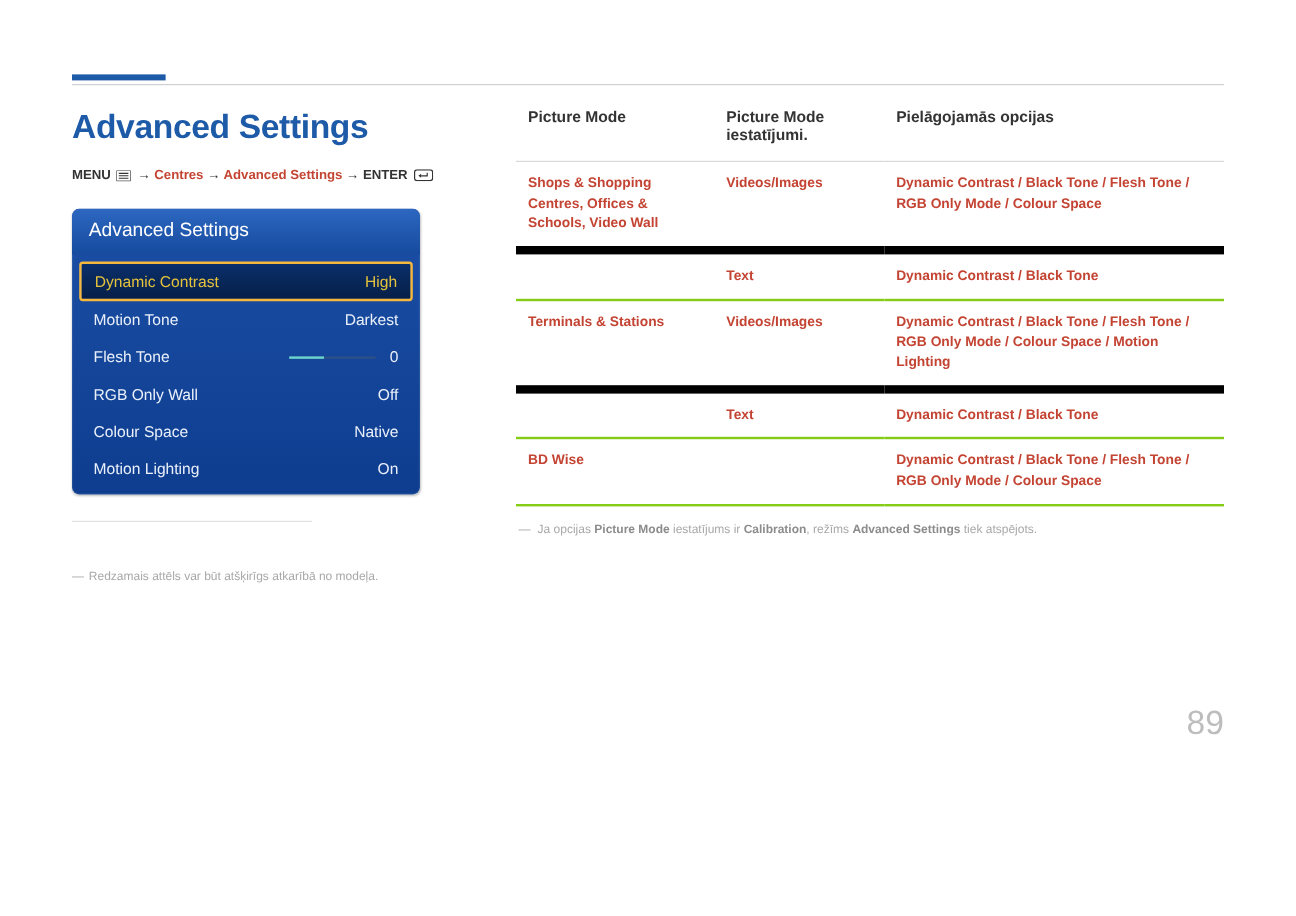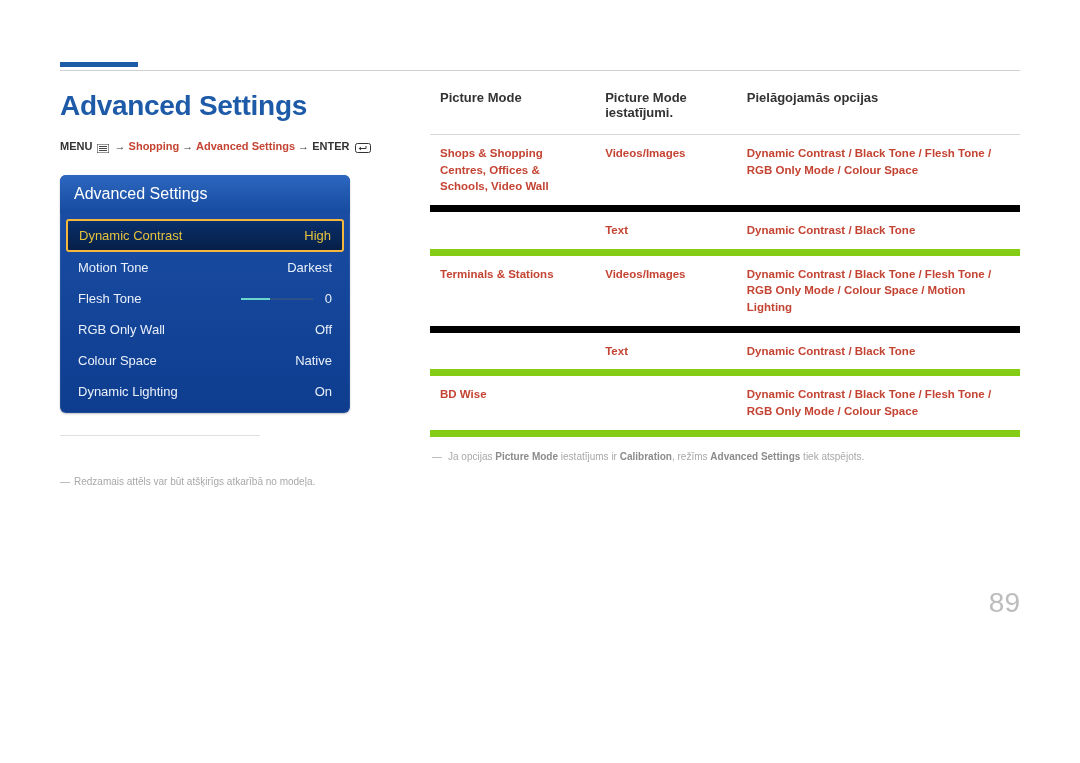--- a/index.html
+++ b/index.html
@@ -25,21 +25,21 @@
   .slider-track { position: relative; width: 72px; height: 2px; background: #2e5088; margin-right: 6px; }
   .slider-fill { position: absolute; left: 0; top: 0; height: 2px; width: 40%; background: #6bd6d0; }
   .item .vgroup { display: flex; align-items: center; gap: 6px; }
   .left-footnote { margin-top: 40px; font-size: 10px; color: #a8a8a8; }
   .left-footnote .dash { margin-right: 4px; }
   .left-sep { border-top: 1px solid #e0e0e0; width: 200px; margin-top: 22px; }
   .table { width: 100%; font-size: 11.5px; border-collapse: collapse; }
   .table th { text-align: left; font-weight: 700; color: #333; font-size: 13px; padding: 0 10px 14px 10px; vertical-align: top; border-bottom: 1px solid #d8d8d8; }
   .table td { padding: 10px 10px; vertical-align: top; border-bottom: 7px solid #000000; color: #c44433; font-weight: 600; line-height: 1.45; }
   .table td.empty { color: transparent; }
-  .table tr.group-border td { border-bottom: 7px solid #84cc16; }
+  .table tr.group-border td { border-bottom: 2px solid #84cc16; }
   .footnote2 { margin-top: 14px; font-size: 10px; color: #a8a8a8; padding-left: 18px; position: relative; }
   .footnote2::before { content: "―"; position: absolute; left: 2px; color: #a8a8a8; }
   .footnote2 b { color: #8c8c8c; font-weight: 700; }
   .page-number { position: absolute; right: 60px; bottom: 26px; font-size: 28px; color: #bdbdbd; font-weight: 300; }
   .menu-icon, .enter-icon { display: inline-block; vertical-align: middle; margin: 0 2px; }
   .menu-icon svg, .enter-icon svg { vertical-align: -2px; }
 </style>
 </head>
 <body>
 
@@ -53,21 +53,21 @@
 
       <div class="breadcrumb">
         <span>MENU</span>
         <span class="menu-icon"><svg width="12" height="9">
               <rect x="0" y="0" width="12" height="9" fill="none" stroke="#333" stroke-width="1"></rect>
               <line x1="2" y1="2.5" x2="10" y2="2.5" stroke="#333" stroke-width="0.9"></line>
               <line x1="2" y1="4.5" x2="10" y2="4.5" stroke="#333" stroke-width="0.9"></line>
               <line x1="2" y1="6.5" x2="10" y2="6.5" stroke="#333" stroke-width="0.9"></line>
             </svg></span>
         <span>→</span>
-        <span class="accent">Shopping</span>
+        <span class="accent">Centres</span>
         <span>→</span>
         <span class="accent">Advanced Settings</span>
         <span>→</span>
         <span>ENTER</span>
         <span class="enter-icon"><svg width="16" height="10">
               <rect x="0.5" y="0.5" width="15" height="9" rx="2" fill="none" stroke="#333" stroke-width="1"></rect>
               <polyline points="11,3 11,5.5 6,5.5" fill="none" stroke="#333" stroke-width="1"></polyline>
               <polygon points="6,3.8 6,7.2 3.6,5.5" fill="#333"></polygon>
             </svg></span>
       </div>
@@ -102,21 +102,21 @@
                 <span class="value">Off</span>
               </span>
             </div>
             <div class="item">
               <span class="label">Colour Space</span>
               <span class="vgroup">
                 <span class="value">Native</span>
               </span>
             </div>
             <div class="item">
-              <span class="label">Dynamic Lighting</span>
+              <span class="label">Motion Lighting</span>
               <span class="vgroup">
                 <span class="value">On</span>
               </span>
             </div>
           </div>
       </div>
 
       <div class="left-sep"></div>
       <div class="left-footnote"><span class="dash">―</span><span>Redzamais attēls var būt atšķirīgs atkarībā no modeļa.</span></div>
     </div>

